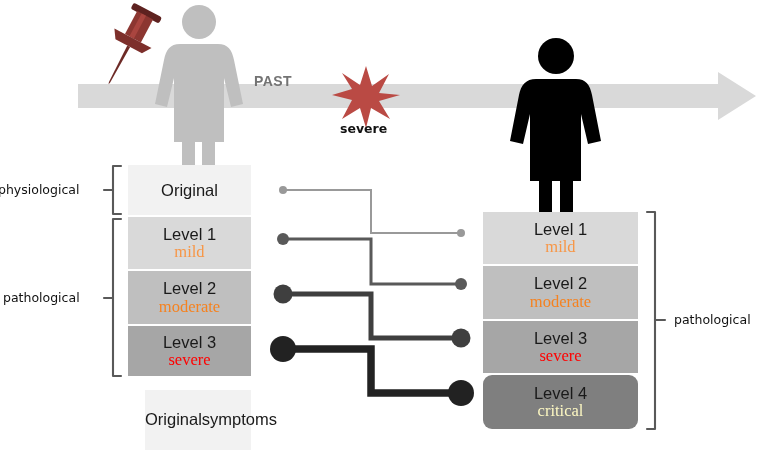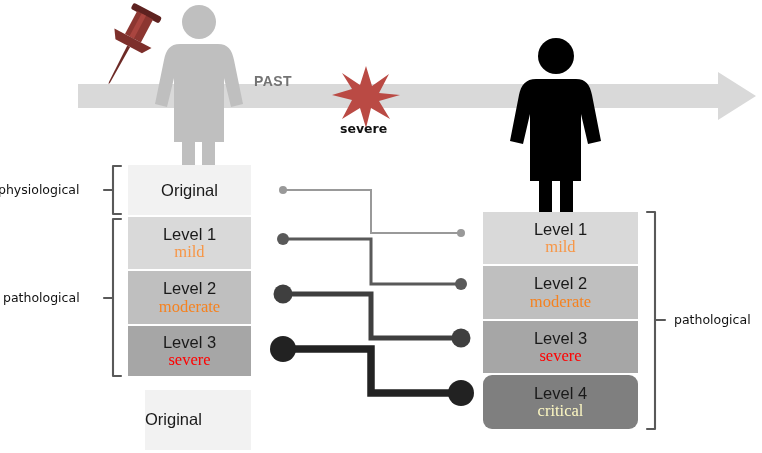--- a/index.html
+++ b/index.html
@@ -200,20 +200,21 @@
     <span class="sev-sub" style="color:#f58220;">moderate</span>
   </div>
 
   <div class="sev-box" style="left:128px; top:326px; width:123px; height:50px; background:#a6a6a6;">
     <span class="sev-title">Level 3</span>
     <span class="sev-sub" style="color:#ff0000;">severe</span>
   </div>
 
   <div class="orig-box" style="left:145px; top:390px; width:106px; height:60px;">
     <span class="orig-line">Original</span>
+    <span class="orig-line">symptoms</span>
   </div>
 
   <div class="sev-box" style="left:483px; top:212px; width:155px; height:52px; background:#d9d9d9;">
     <span class="sev-title">Level 1</span>
     <span class="sev-sub" style="color:#f79646;">mild</span>
   </div>
 
   <div class="sev-box" style="left:483px; top:266px; width:155px; height:53px; background:#bfbfbf;">
     <span class="sev-title">Level 2</span>
     <span class="sev-sub" style="color:#f58220;">moderate</span>

